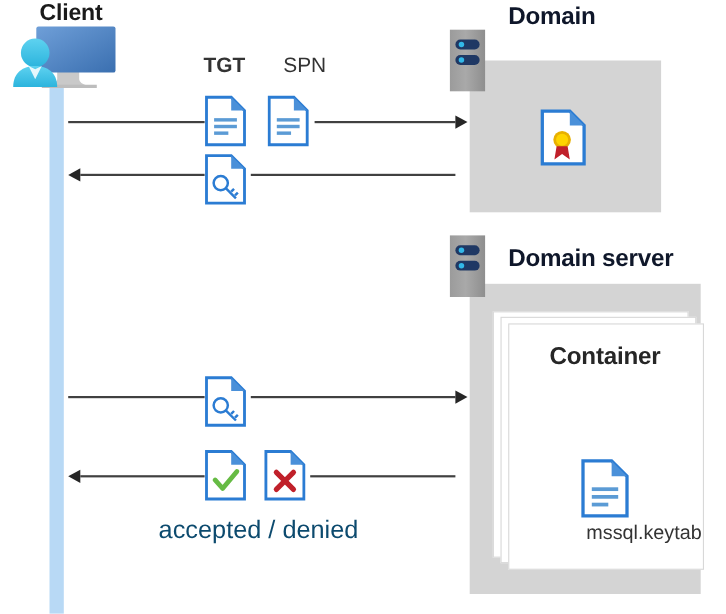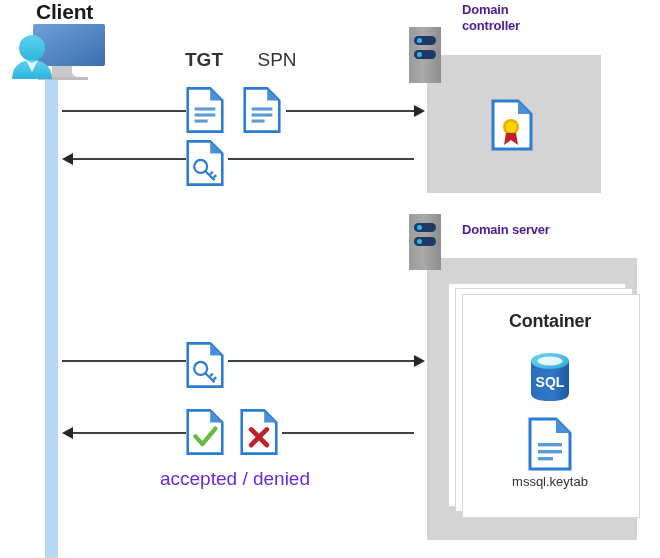--- a/index.html
+++ b/index.html
@@ -22,21 +22,21 @@
 
   
   .client-label{
     left:36px;top:0px;width:120px;
     font-size:21px;font-weight:bold;color:#1a1a1a;
     letter-spacing:-0.2px;
   }
 
   
   .panel-title{
-    font-size:13px;font-weight:bold;color:#4c1d95;
+    font-size:22px;font-weight:bold;color:#0f172a;
     line-height:1.22;letter-spacing:-0.2px;
   }
   .dc-title{left:462px;top:2px;width:180px;}
   .linux-title{left:462px;top:222px;width:180px;}
 
   
   .panel-bg{background:#d4d4d4;}
   .dc-panel{left:427px;top:55px;width:174px;height:138px;}
   .linux-panel{left:427px;top:258px;width:210px;height:282px;}
 
@@ -61,25 +61,25 @@
 
   
   .card{
     background:#ffffff;border:1px solid #d8d8d8;
   }
   .card1{left:448px;top:283px;width:176px;height:222px;}
   .card2{left:455px;top:288px;width:176px;height:222px;}
   .card3{left:462px;top:294px;width:176px;height:222px;}
   .container-title{
     left:462px;top:311px;width:176px;text-align:center;
-    font-size:18px;font-weight:bold;color:#262626;letter-spacing:-0.2px;
+    font-size:22px;font-weight:bold;color:#262626;letter-spacing:-0.2px;
   }
   .keytab-label{
-    left:462px;top:474px;width:176px;text-align:center;
-    font-size:13px;color:#333333;
+    left:462px;top:474px;width:176px;text-align:right;
+    font-size:18px;color:#333333;
   }
 
   
   .hline{background:#404040;height:2px;}
 
   .arrowhead{width:0;height:0;}
   .arrow-right{
     border-top:6px solid transparent;
     border-bottom:6px solid transparent;
     border-left:11px solid #262626;
@@ -96,21 +96,21 @@
   }
   .tgt-label{left:174px;top:49px;font-weight:bold;}
   .spn-label{left:247px;top:49px;}
 
   
   .icon-wrap{position:absolute;}
   svg{display:block;}
 
   .legend{
     left:135px;top:468px;width:200px;text-align:center;
-    font-size:19px;color:#6d28d9;
+    font-size:23px;color:#0c4a6e;
   }
 </style>
 </head>
 <body>
 
 <div id="stage">
 
   <div class="abs lifeline"></div>
 
   <div class="abs client-label">Client</div>
@@ -148,21 +148,20 @@
     <div class="server-pill p1">
         <div class="server-dot"></div>
       </div>
     <div class="server-pill p2">
         <div class="server-dot"></div>
       </div>
   </div>
 
   <div class="abs panel-title dc-title">
     <div>Domain</div>
-    <div>controller</div>
   </div>
 
   <div class="abs icon-wrap" style="left:491px;top:99px;">
     <svg width="42" height="52" viewBox="0 0 42 52">
       <path d="M2 2 h25 l13 13 v35 h-38 z" fill="#ffffff" stroke="#2b7cd3" stroke-width="3"></path>
       <path d="M27 2 l13 13 h-13 z" fill="#4a90d9"></path>
       <circle cx="20" cy="28" r="8" fill="#e8b000"></circle>
       <circle cx="20" cy="28" r="5.5" fill="#ffd400"></circle>
       <path d="M15 34 l-2 12 l7 -5 l7 5 l-2 -12 z" fill="#c0202a"></path>
     </svg>
@@ -181,39 +180,20 @@
   </div>
 
   <div class="abs panel-title linux-title">Domain server</div>
 
   <div class="abs card card1"></div>
   <div class="abs card card2"></div>
   <div class="abs card card3"></div>
 
   <div class="abs container-title">Container</div>
 
-  <div class="abs icon-wrap" style="left:525px;top:349px;">
-    <svg width="50" height="56" viewBox="0 0 50 56">
-      <defs>
-        <linearGradient id="sqlbody" x1="0" y1="0" x2="1" y2="0">
-          <stop offset="0%" stop-color="#2a6dbd"></stop>
-          <stop offset="55%" stop-color="#2f78ca"></stop>
-          <stop offset="100%" stop-color="#1f5aa0"></stop>
-        </linearGradient>
-        <linearGradient id="sqltop" x1="0" y1="0" x2="1" y2="1">
-          <stop offset="0%" stop-color="#6fd6f2"></stop>
-          <stop offset="100%" stop-color="#34a9d6"></stop>
-        </linearGradient>
-      </defs>
-      <path d="M6 12 v32 q0 8 19 8 q19 0 19 -8 v-32 z" fill="url(#sqlbody)"></path>
-      <ellipse cx="25" cy="12" rx="19" ry="8" fill="url(#sqltop)"></ellipse>
-      <ellipse cx="25" cy="12" rx="12.5" ry="4.6" fill="#ffffff" opacity="0.85"></ellipse>
-      <text x="25" y="38" font-family="'Liberation Sans',sans-serif" font-size="14" font-weight="bold" fill="#ffffff" text-anchor="middle">SQL</text>
-    </svg>
-  </div>
 
   <div class="abs icon-wrap" style="left:528px;top:417px;">
     <svg width="44" height="54" viewBox="0 0 44 54">
       <path d="M2 2 h26 l14 14 v36 h-40 z" fill="#ffffff" stroke="#2b7cd3" stroke-width="3"></path>
       <path d="M28 2 l14 14 h-14 z" fill="#4a90d9"></path>
       <rect x="10" y="26" width="24" height="3.4" fill="#5b9bd5"></rect>
       <rect x="10" y="33" width="24" height="3.4" fill="#5b9bd5"></rect>
       <rect x="10" y="40" width="15" height="3.4" fill="#5b9bd5"></rect>
     </svg>
   </div>

